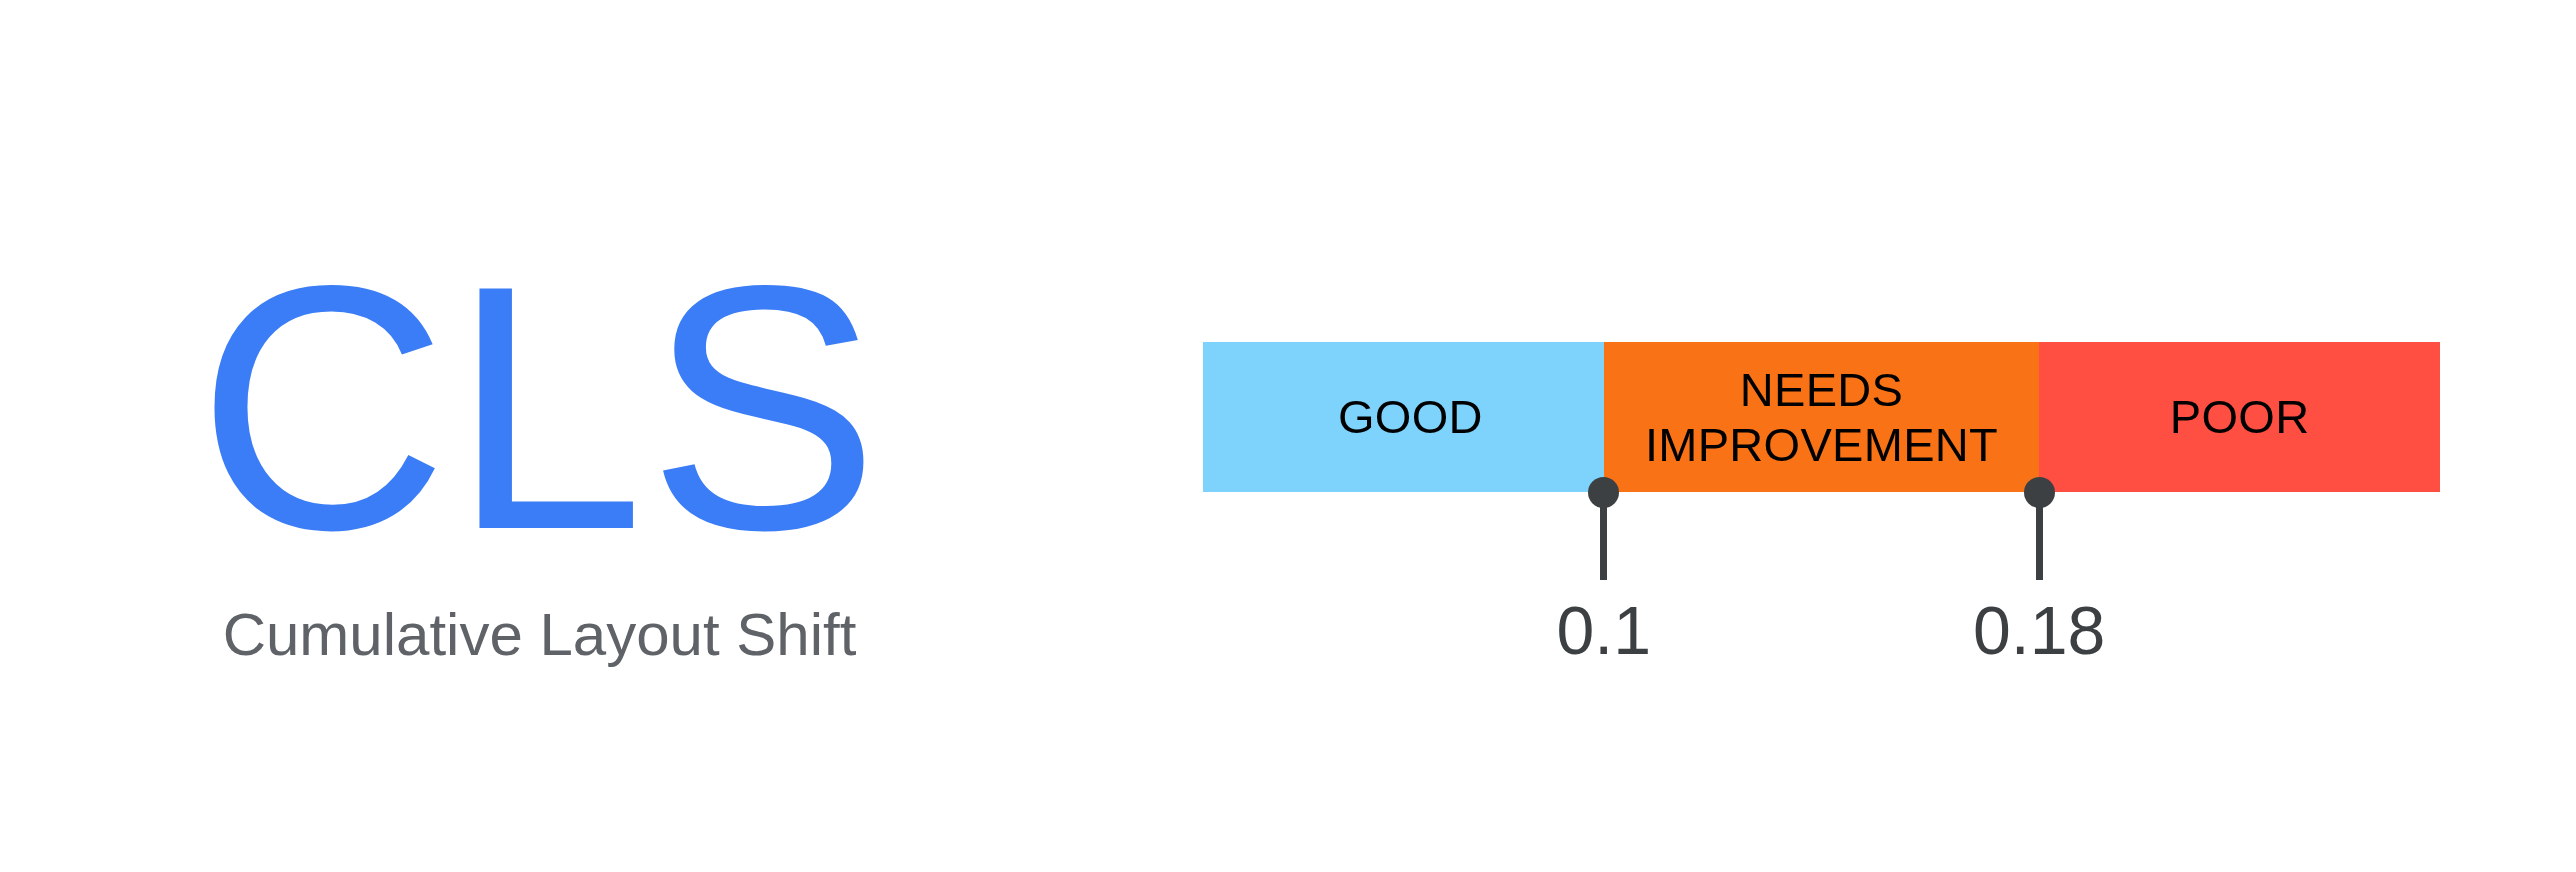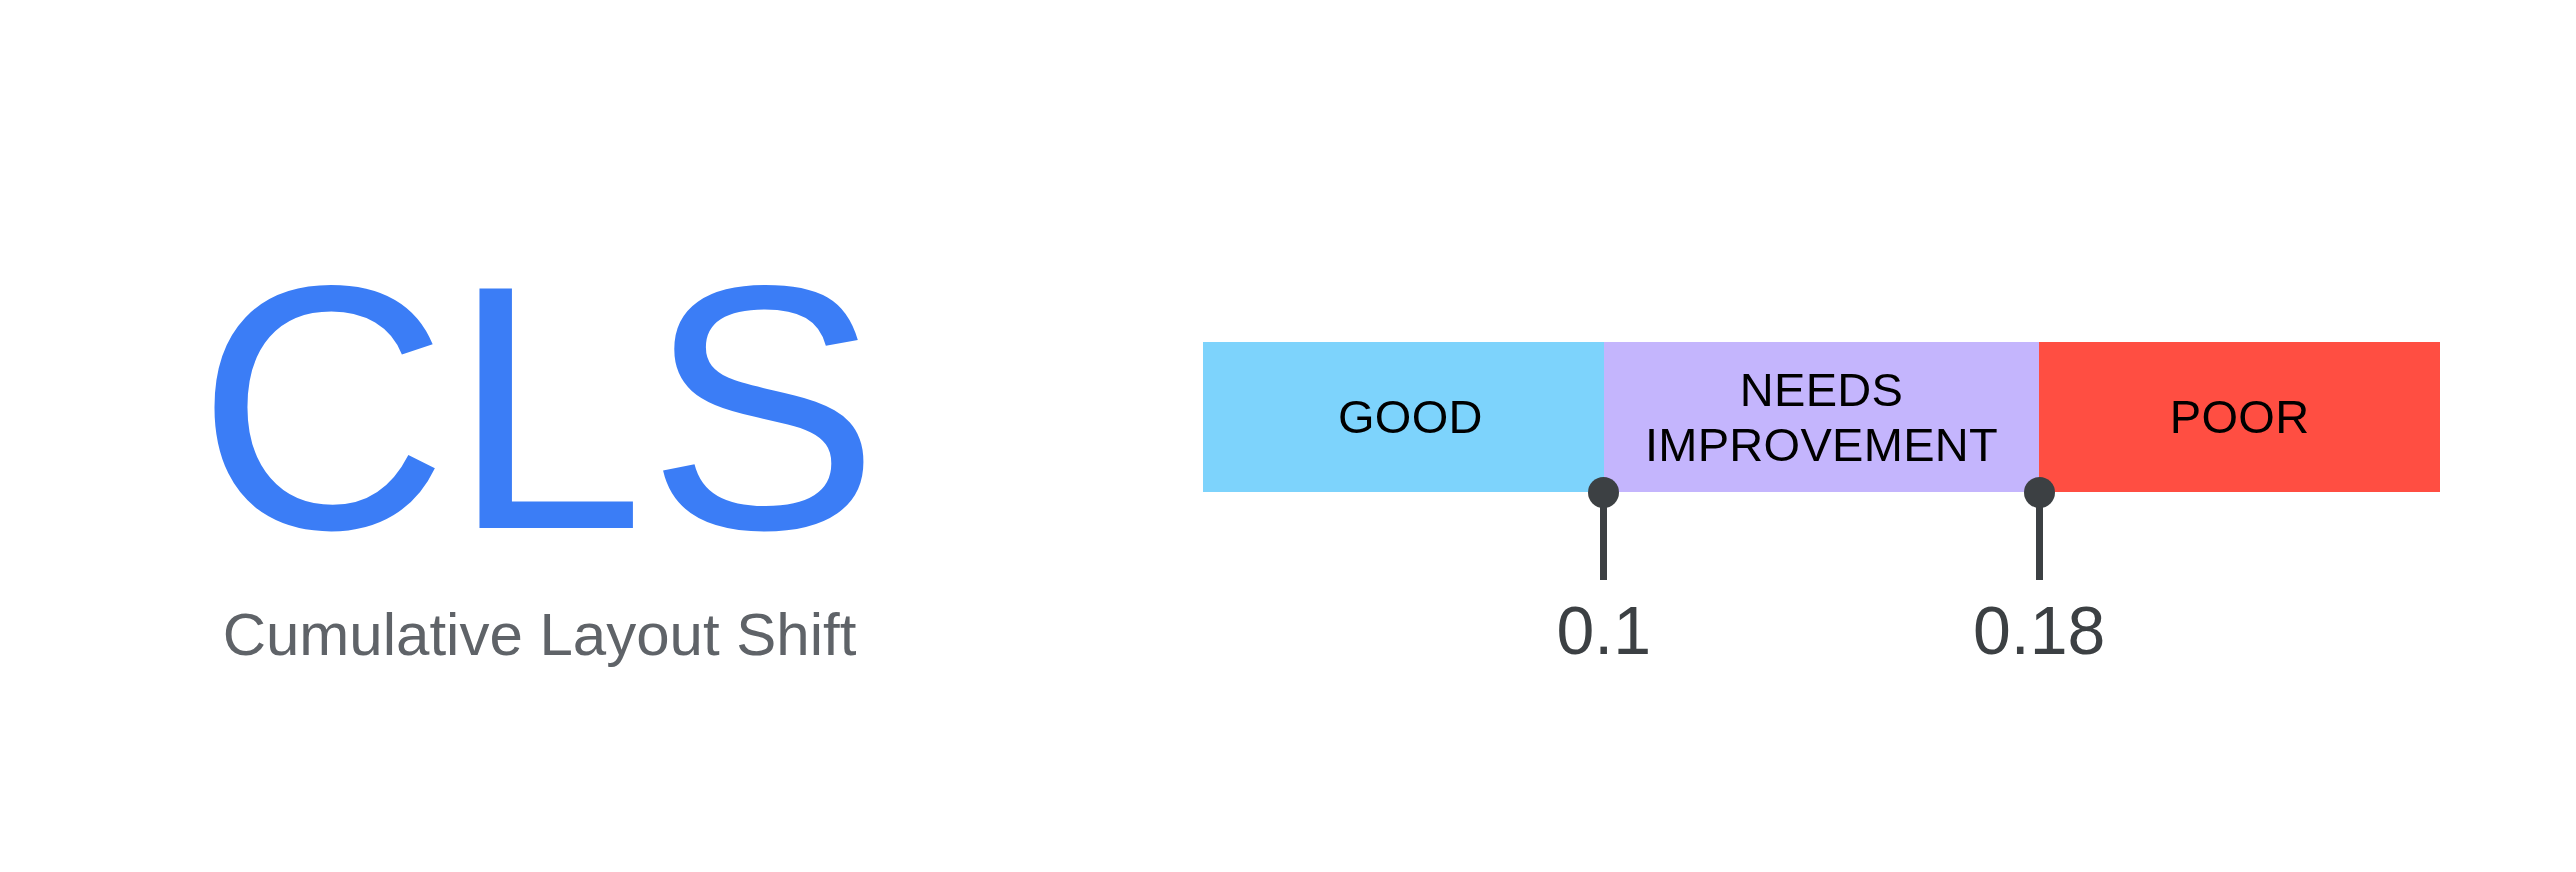--- a/index.html
+++ b/index.html
@@ -74,21 +74,21 @@
     font-size: 47px;
     font-weight: 400;
     line-height: 1.18;
     color: #000000;
     letter-spacing: 0.3px;
     white-space: pre-line;
     box-sizing: border-box;
   }
 
   .seg-good          { background: #7dd3fc; padding-left: 14px; }
-  .seg-needs-improve { background: #c4b5fd; }
+  .seg-needs-improve { background: #f97316; }
   .seg-poor          { background: #ff4e42; }
 
   
   .threshold-marker {
     position: absolute;
     top: 150px;
     width: 0;
     height: 0;
   }
 

